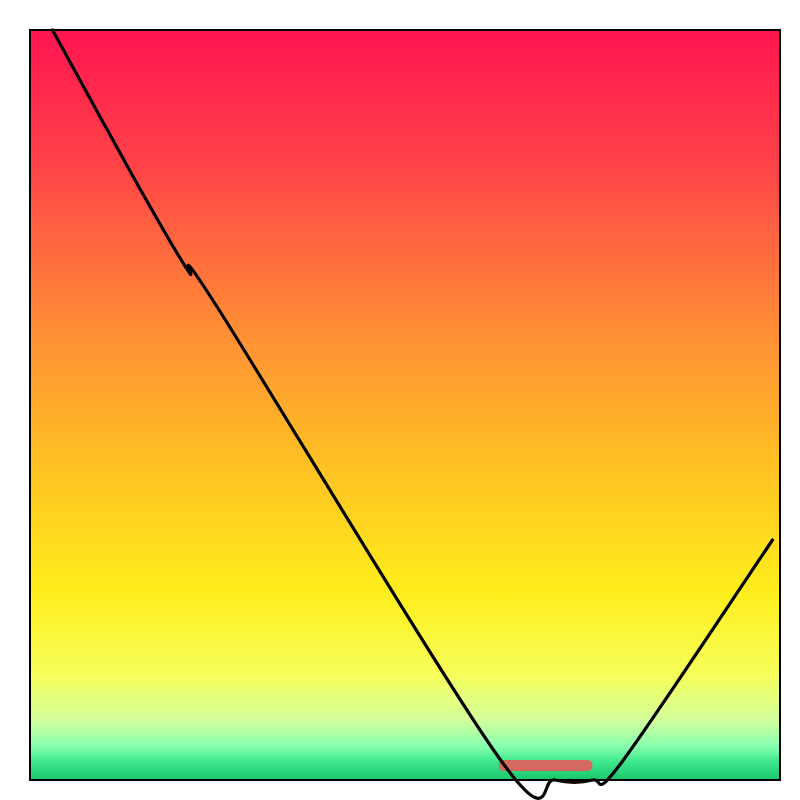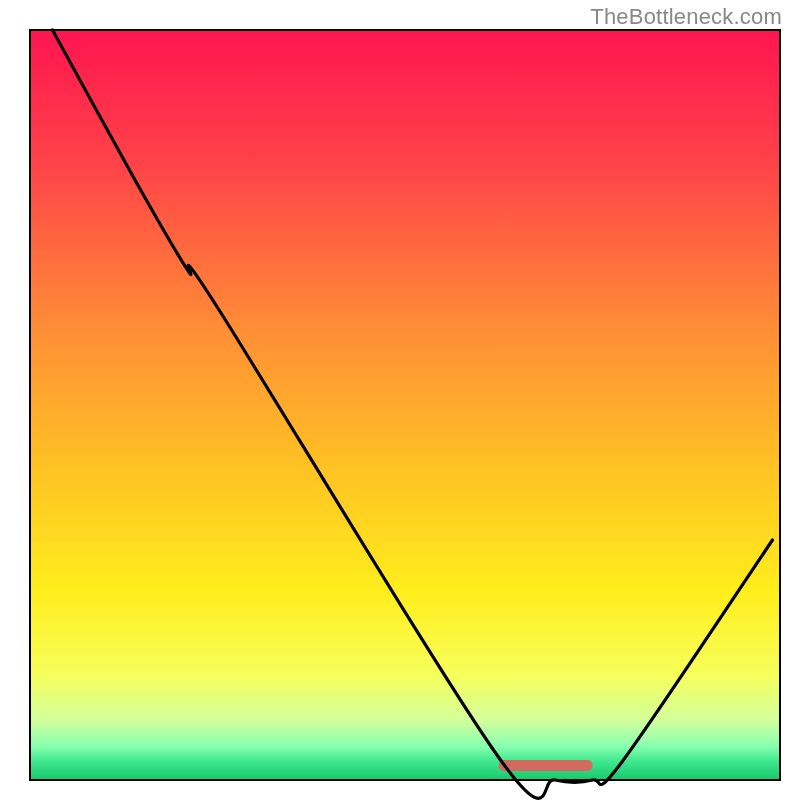--- a/index.html
+++ b/index.html
@@ -27,21 +27,20 @@
     font-weight: 500;
     letter-spacing: 0.2px;
     z-index: 10;
   }
   svg { display: block; }
 </style>
 </head>
 <body>
 
 <div class="chart-container">
-  <div class="watermark">TheBottleneck.com</div>
   <svg id="chart-svg" width="800" height="800" viewBox="0 0 800 800">
     <defs>
       <linearGradient id="bg-grad" x1="0" y1="0" x2="0" y2="1">
           <stop offset="0%" stop-color="#ff1550"></stop>
           <stop offset="18%" stop-color="#ff4348"></stop>
           <stop offset="40%" stop-color="#ff8e36"></stop>
           <stop offset="57.99999999999999%" stop-color="#ffc123"></stop>
           <stop offset="75%" stop-color="#ffee1c"></stop>
           <stop offset="86%" stop-color="#f6ff5b"></stop>
           <stop offset="92%" stop-color="#d3ff9b"></stop>

